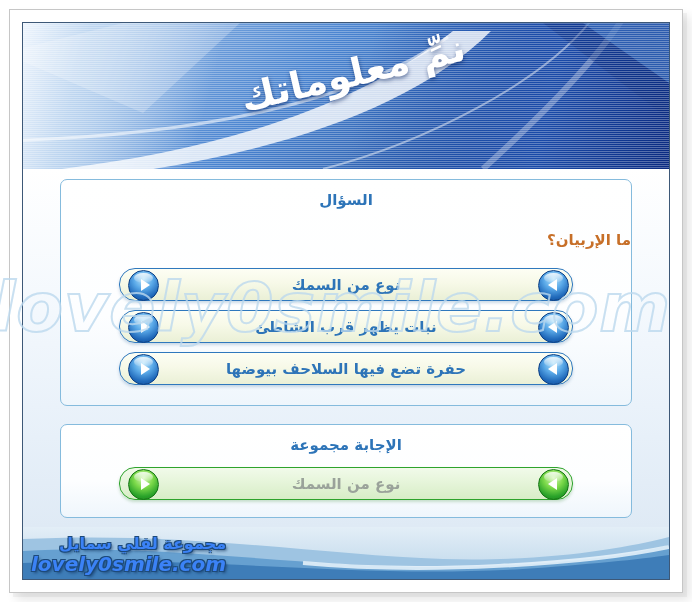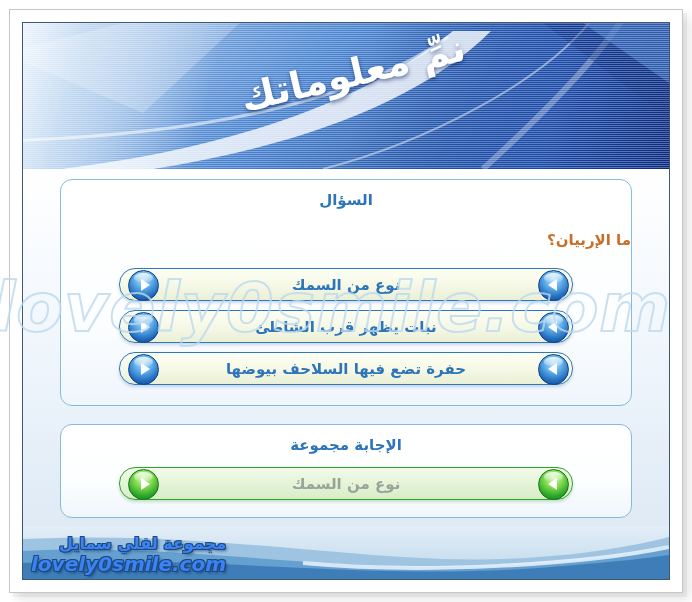--- a/index.html
+++ b/index.html
@@ -38,21 +38,21 @@
     direction:rtl;z-index:3;
   }
   
   .main{
     position:absolute;left:0;top:146px;right:0;bottom:52px;
     background:linear-gradient(180deg,#ffffff 0%,#f3f8fd 40%,#e7f0f9 75%,#dfeaf5 100%);
   }
   .panel{
     position:absolute;left:37px;right:37px;
     background:linear-gradient(180deg,#ffffff 0%,#fdfeff 60%,#eff6fc 100%);
-    border:1px solid #85bbdd;border-radius:12px;
+    border:1px solid #85bbdd;border-radius:7px;
   }
   .panel-question{top:10px;height:225px;}
   .panel-answer{top:255px;height:92px;}
   .panel-title{
     text-align:center;font-weight:bold;font-size:15px;color:#2d74b8;
     margin-top:11px;direction:rtl;
   }
   .question-text{
     font-weight:bold;font-size:15px;color:#c76f28;
     margin-top:22px;direction:rtl;

